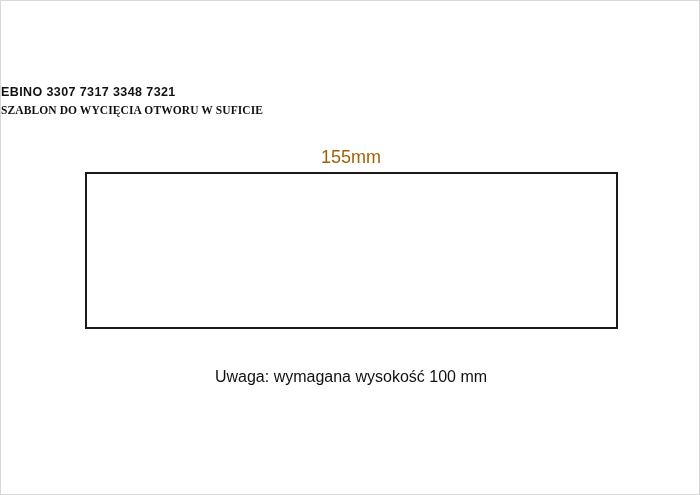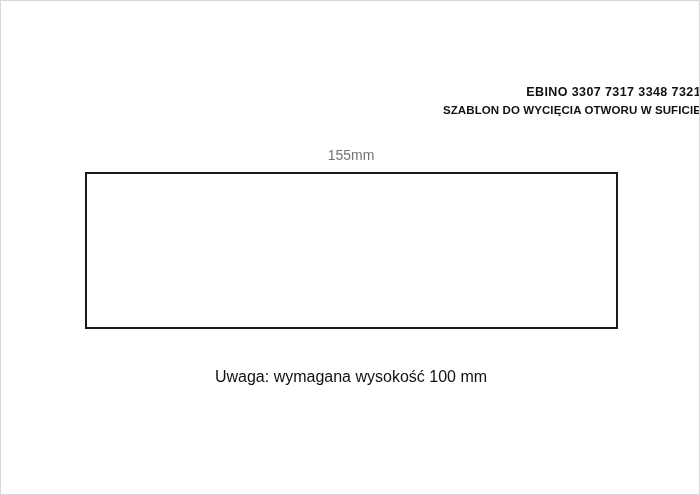--- a/index.html
+++ b/index.html
@@ -23,43 +23,44 @@
     position: absolute;
     left: 0;
     top: 0;
     width: 700px;
     height: 495px;
   }
   .title-line {
     position: absolute;
     left: 0;
     right: 0;
-    text-align: right;
+    text-align: left;
     color: #111111;
   }
   .title-main {
     top: 84px;
     font-size: 12.5px;
     font-weight: bold;
     letter-spacing: 0.4px;
   }
   .title-sub {
     top: 103px;
     font-size: 11.5px;
     font-weight: bold;
     letter-spacing: 0.1px;
+    font-family: Liberation Serif, serif;
   }
   .dimension-label {
     position: absolute;
     top: 146px;
     left: 0;
     right: 0;
     text-align: center;
-    font-size: 14px;
-    color: #737373;
+    font-size: 18px;
+    color: #a16207;
   }
   .cut-template {
     position: absolute;
     left: 84px;
     top: 171px;
     width: 533px;
     height: 157px;
     border: 2.5px solid #1a1a1a;
     background: #ffffff;
     box-sizing: border-box;

